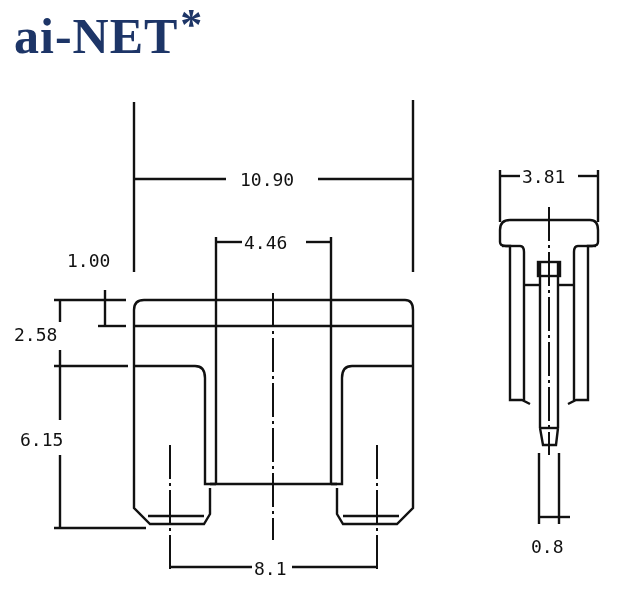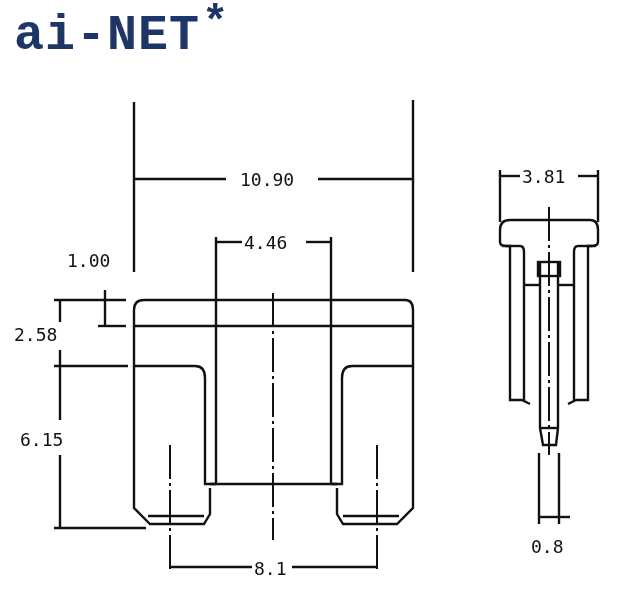--- a/index.html
+++ b/index.html
@@ -1,17 +1,17 @@
 <!DOCTYPE html>
 <html><head>
 <meta charset="utf-8">
 <style>
   html,body{margin:0;padding:0;background:#ffffff;}
   body{width:617px;height:594px;position:relative;overflow:hidden;font-family:"DejaVu Sans",sans-serif;}
-  .logo{position:absolute;left:14px;top:6px;font-family:Liberation Mono, monospace;font-weight:bold;font-size:50px;letter-spacing:1px;line-height:60px;}
+  .logo{position:absolute;left:14px;top:6px;font-family:Liberation Serif, serif;font-weight:bold;font-size:50px;letter-spacing:1px;line-height:60px;}
   .logo .star{font-size:44px;position:relative;top:-14px;margin-left:2px;}
   svg{position:absolute;left:0;top:0;}
   .dim{font-family:"DejaVu Sans Mono",monospace;font-size:18px;fill:#111;}
   .ln{stroke:#111;stroke-width:2.4;fill:none;}
   .ctr{stroke:#111;stroke-width:2;fill:none;stroke-dasharray:34 4 3 4;}
 </style>
 </head>
 <body>
 
 <div class="logo">

